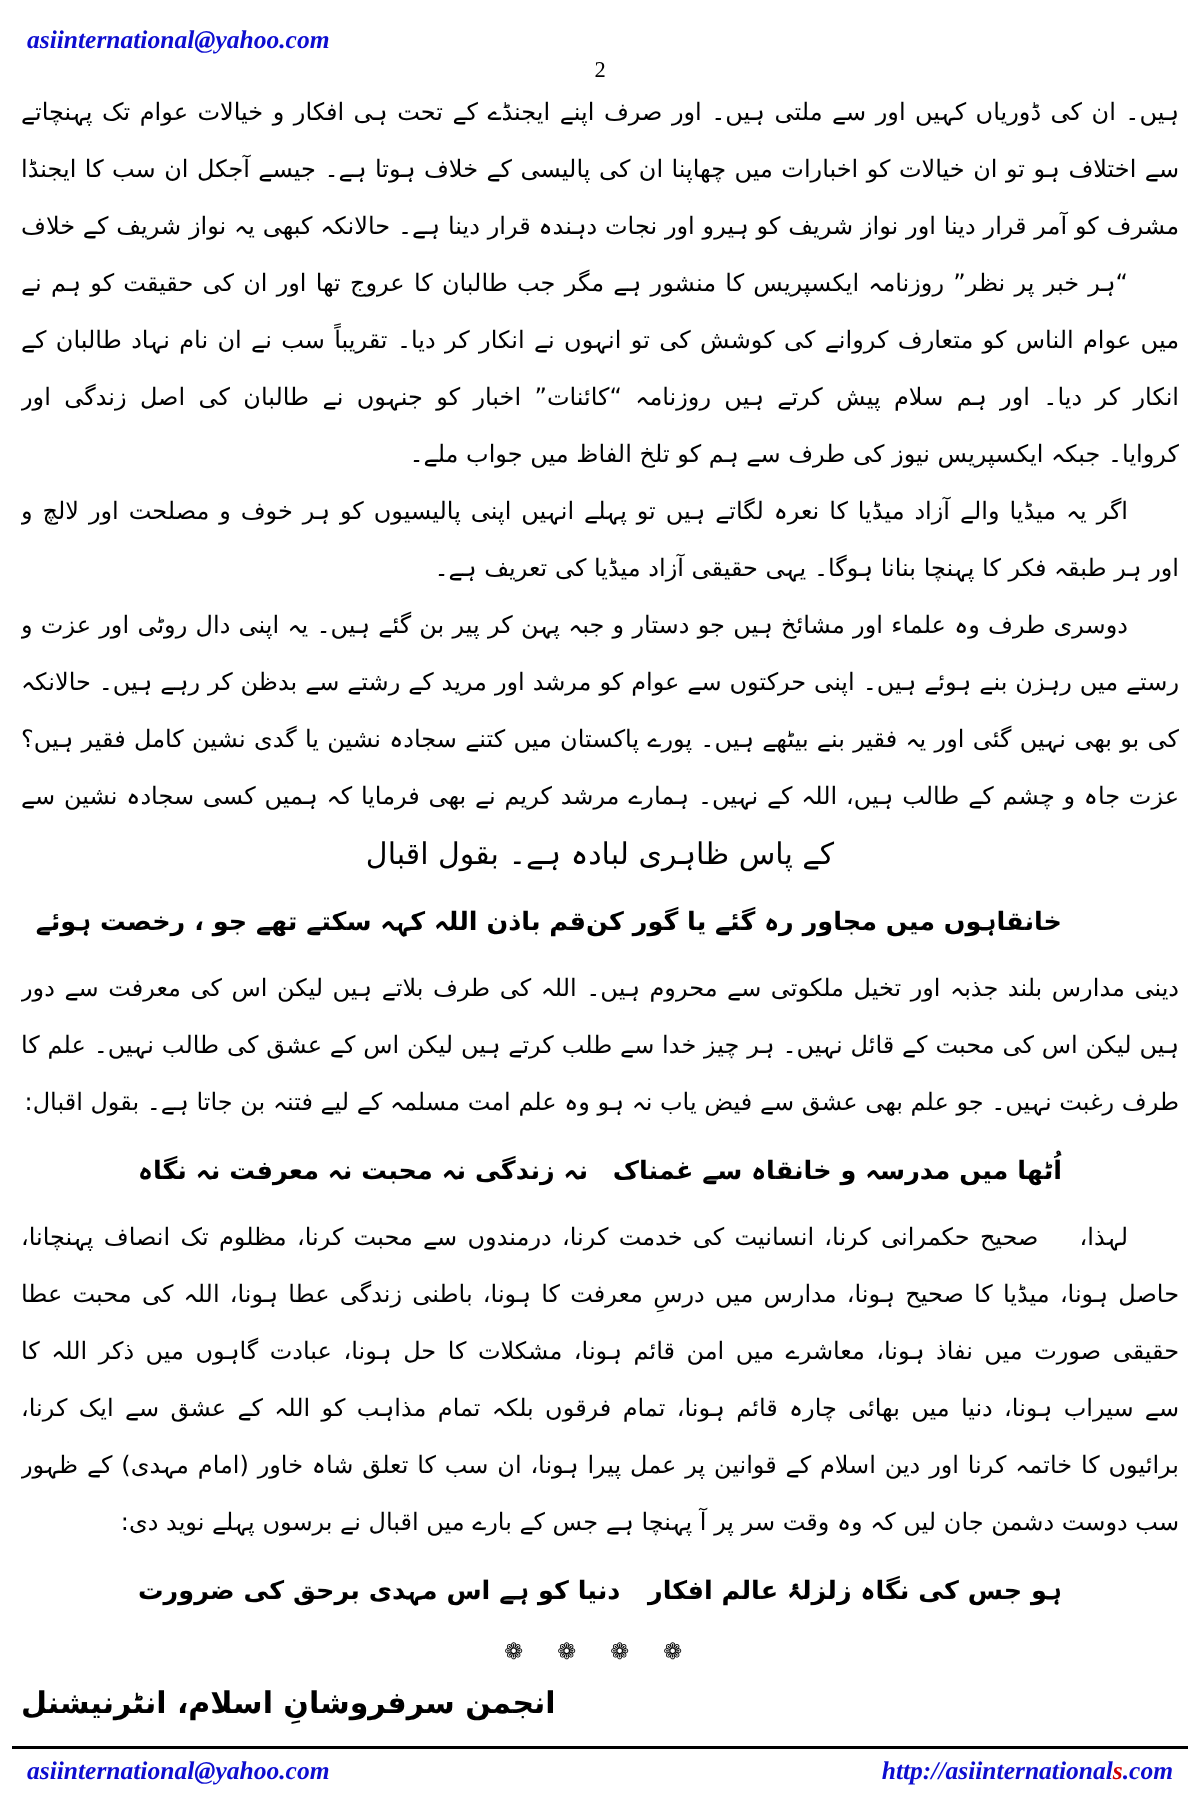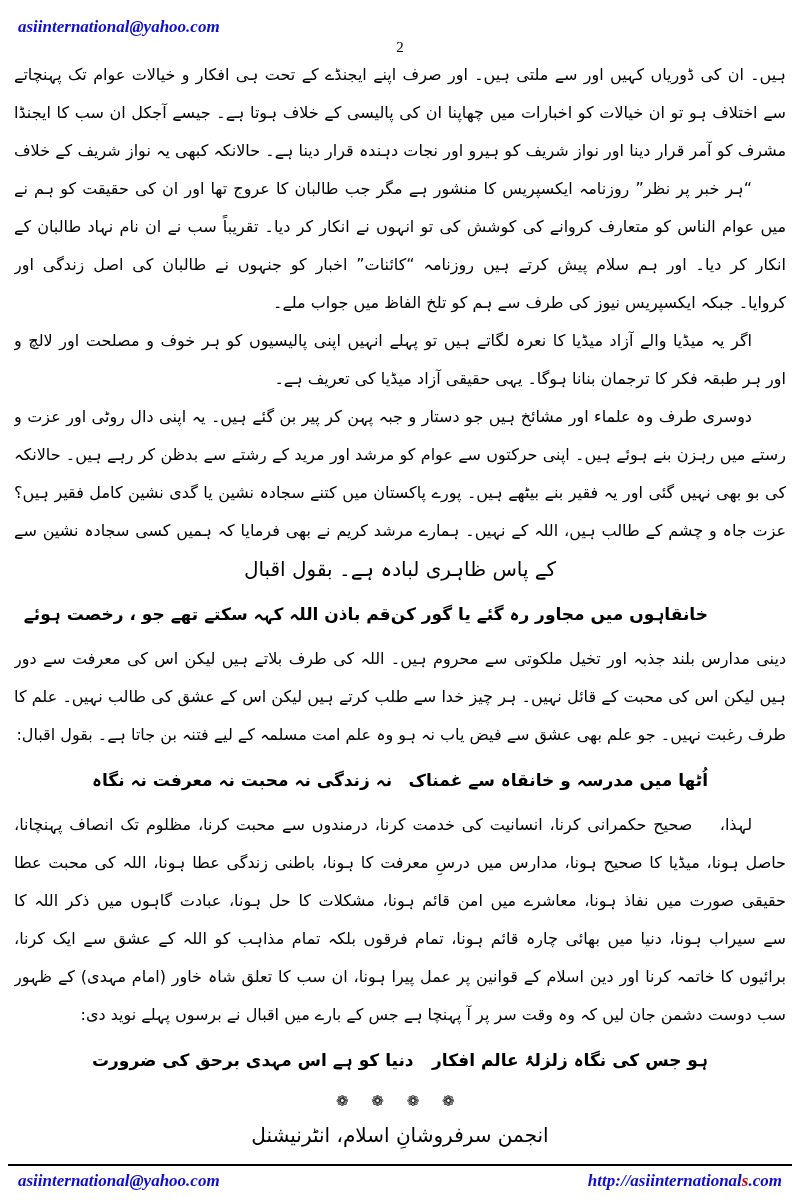--- a/index.html
+++ b/index.html
@@ -35,21 +35,21 @@
   .verse{
     direction:rtl;display:flex;justify-content:space-between;align-items:center;
     height:52px;padding:0 78px;font-weight:bold;font-size:17px;
   }
   .verse span{white-space:nowrap;}
   .ornament{
     text-align:center;line-height:30px;height:30px;font-size:15px;
     letter-spacing:9px;color:#000;
   }
   .org{
-    direction:rtl;text-align:center;font-weight:normal;font-size:20px;
+    direction:rtl;text-align:left;font-weight:bold;font-size:20px;
     line-height:38px;height:38px;
   }
   
   .rule{border-top:2px solid #000;margin:10px 8px 0 8px;height:0;}
   .footer-row{
     display:flex;justify-content:space-between;align-items:baseline;
     padding:3px 18px 0 18px;line-height:24px;
   }
   .bottom-email,.site{
     font-family:"Liberation Serif",serif;font-style:italic;font-weight:bold;
@@ -70,21 +70,21 @@
 
   <div class="content" id="content">
       <div class="body fill">ہیں۔ ان کی ڈوریاں کہیں اور سے ملتی ہیں۔ اور صرف اپنے ایجنڈے کے تحت ہی افکار و خیالات عوام تک پہنچاتے ہیں۔ اگر عوام کا ان</div>
       <div class="body fill">سے اختلاف ہو تو ان خیالات کو اخبارات میں چھاپنا ان کی پالیسی کے خلاف ہوتا ہے۔ جیسے آجکل ان سب کا ایجنڈا سابق صدر پرویز</div>
       <div class="body">مشرف کو آمر قرار دینا اور نواز شریف کو ہیرو اور نجات دہندہ قرار دینا ہے۔ حالانکہ کبھی یہ نواز شریف کے خلاف تھے۔</div>
       <div class="body fill indent">“ہر خبر پر نظر” روزنامہ ایکسپریس کا منشور ہے مگر جب طالبان کا عروج تھا اور ان کی حقیقت کو ہم نے قرآن و حدیث کی روشنی</div>
       <div class="body fill">میں عوام الناس کو متعارف کروانے کی کوشش کی تو انہوں نے انکار کر دیا۔ تقریباً سب نے ان نام نہاد طالبان کے خلاف کچھ چھاپنے سے</div>
       <div class="body fill">انکار کر دیا۔ اور ہم سلام پیش کرتے ہیں روزنامہ “کائنات” اخبار کو جنہوں نے طالبان کی اصل زندگی اور سرگرمیوں سے عوام کو متعارف</div>
       <div class="body">کروایا۔ جبکہ ایکسپریس نیوز کی طرف سے ہم کو تلخ الفاظ میں جواب ملے۔</div>
       <div class="body fill indent">اگر یہ میڈیا والے آزاد میڈیا کا نعرہ لگاتے ہیں تو پہلے انہیں اپنی پالیسیوں کو ہر خوف و مصلحت اور لالچ و مفادات سے آزاد کرنا ہوگا</div>
-      <div class="body">اور ہر طبقہ فکر کا ترجمان بنانا ہوگا۔ یہی حقیقی آزاد میڈیا کی تعریف ہے۔</div>
+      <div class="body">اور ہر طبقہ فکر کا پہنچا بنانا ہوگا۔ یہی حقیقی آزاد میڈیا کی تعریف ہے۔</div>
       <div class="body fill indent">دوسری طرف وہ علماء اور مشائخ ہیں جو دستار و جبہ پہن کر پیر بن گئے ہیں۔ یہ اپنی دال روٹی اور عزت و جاہ کے چکر میں اللہ کے</div>
       <div class="body fill">رستے میں رہزن بنے ہوئے ہیں۔ اپنی حرکتوں سے عوام کو مرشد اور مرید کے رشتے سے بدظن کر رہے ہیں۔ حالانکہ ان کے دماغ میں فقر</div>
       <div class="body fill">کی بو بھی نہیں گئی اور یہ فقیر بنے بیٹھے ہیں۔ پورے پاکستان میں کتنے سجادہ نشین یا گدی نشین کامل فقیر ہیں؟ شاید چند باقی دین کے ذریعے</div>
       <div class="body fill">عزت جاہ و چشم کے طالب ہیں، اللہ کے نہیں۔ ہمارے مرشد کریم نے بھی فرمایا کہ ہمیں کسی سجادہ نشین سے فیض حاصل نہیں ہوا۔ ان سب</div>
       <div class="center">کے پاس ظاہری لبادہ ہے۔ بقول اقبال</div>
       <div class="verse">
         <span>خانقاہوں میں مجاور رہ گئے یا گور کن</span>
         <span>قم باذن اللہ کہہ سکتے تھے جو ، رخصت ہوئے</span>
       </div>
       <div class="body fill">دینی مدارس بلند جذبہ اور تخیل ملکوتی سے محروم ہیں۔ اللہ کی طرف بلاتے ہیں لیکن اس کی معرفت سے دور ہیں۔ اسکی اطاعت کا حکم دیتے</div>

